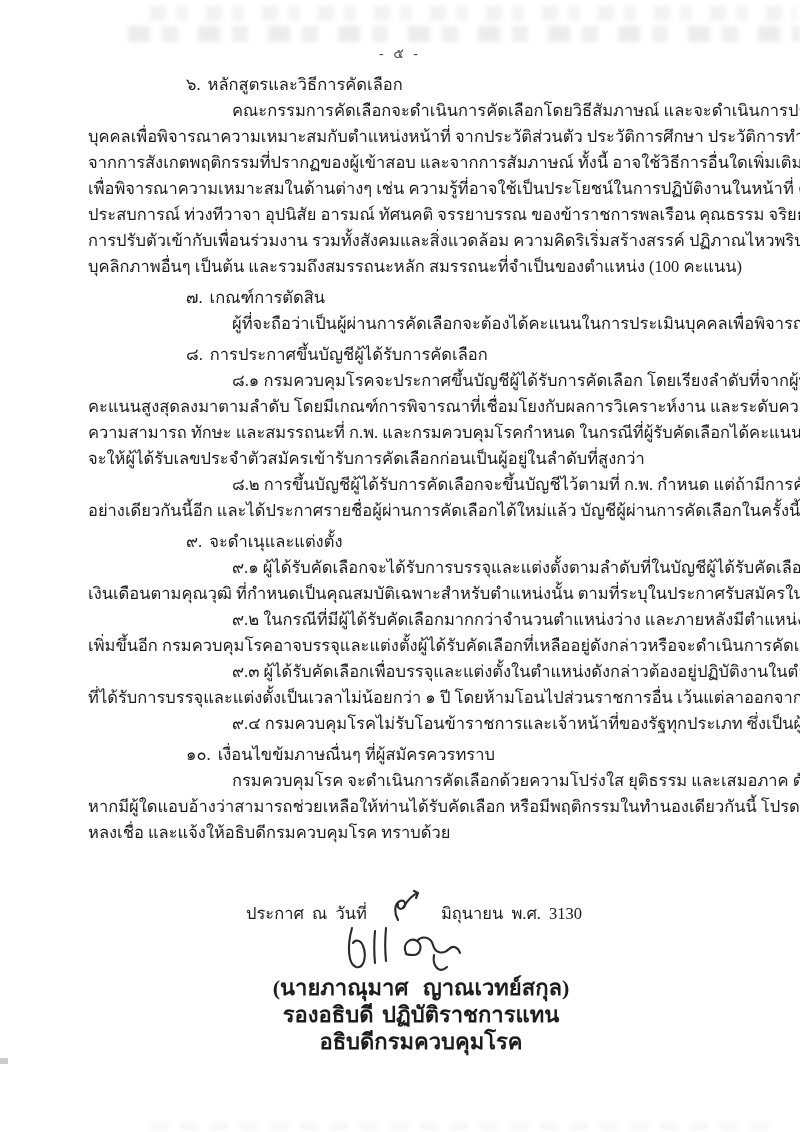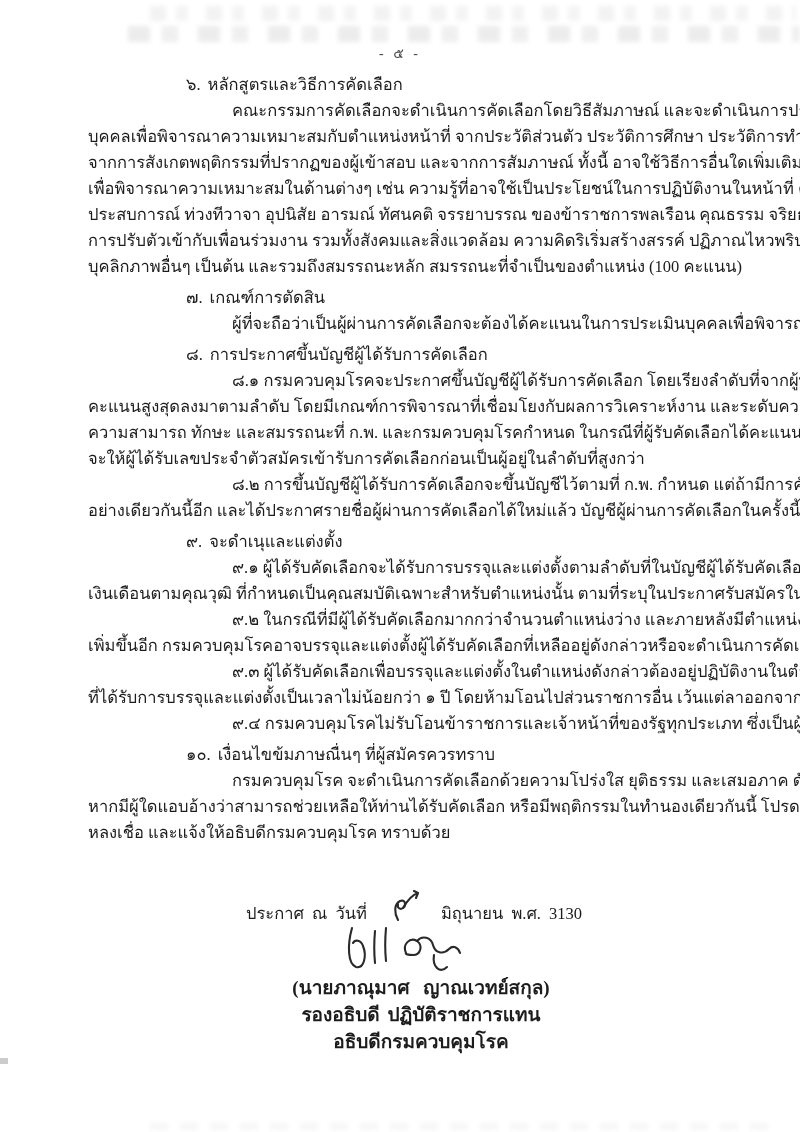--- a/index.html
+++ b/index.html
@@ -35,21 +35,21 @@
   .ind{padding-left:144px;}
 
   .signoff{position:absolute;left:0;top:0;width:780px;height:1132px;pointer-events:none;margin-left:16px;}
   .dateline{
     position:absolute;left:230px;top:899px;height:28px;
     display:flex;align-items:center;font-size:16.5px;word-spacing:4px;
   }
   .day-svg{margin:0 20px 10px 24px;}
   .sig-svg{position:absolute;left:326px;top:922px;}
   .signer{position:absolute;left:105px;width:600px;text-align:center;
-    font-weight:700;font-size:19px;height:26px;line-height:26px;}
+    font-weight:700;font-size:22px;height:26px;line-height:26px;}
   .signer-name{top:975px;word-spacing:9px;}
   .signer-pos1{top:1002px;word-spacing:3px;}
   .signer-pos2{top:1029px;}
   svg.stroke path{fill:none;stroke:#2a2a2a;stroke-width:2.1;stroke-linecap:round;stroke-linejoin:round;}
 </style>
 </head>
 <body>
 
 <div class="ghost ghost-a"></div>
 <div class="ghost ghost-b"></div>

